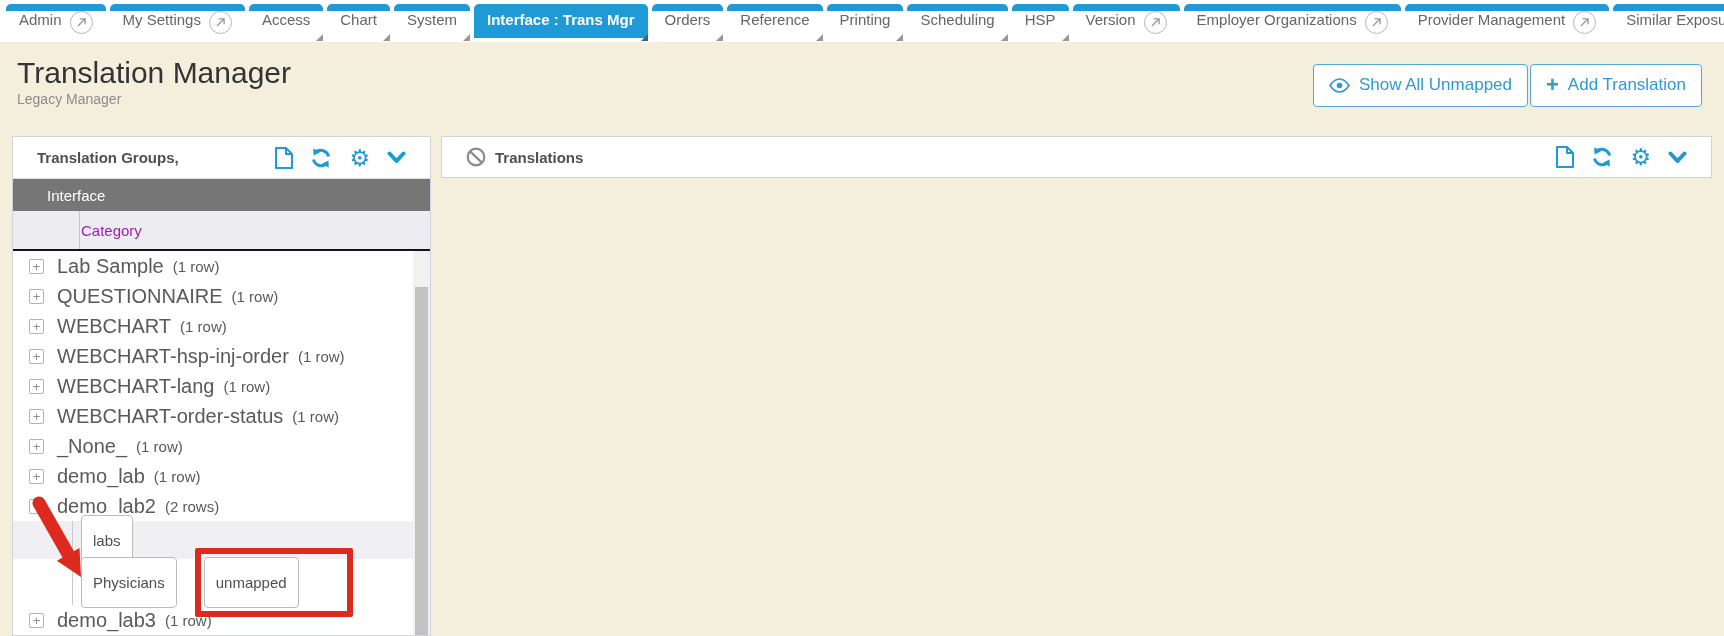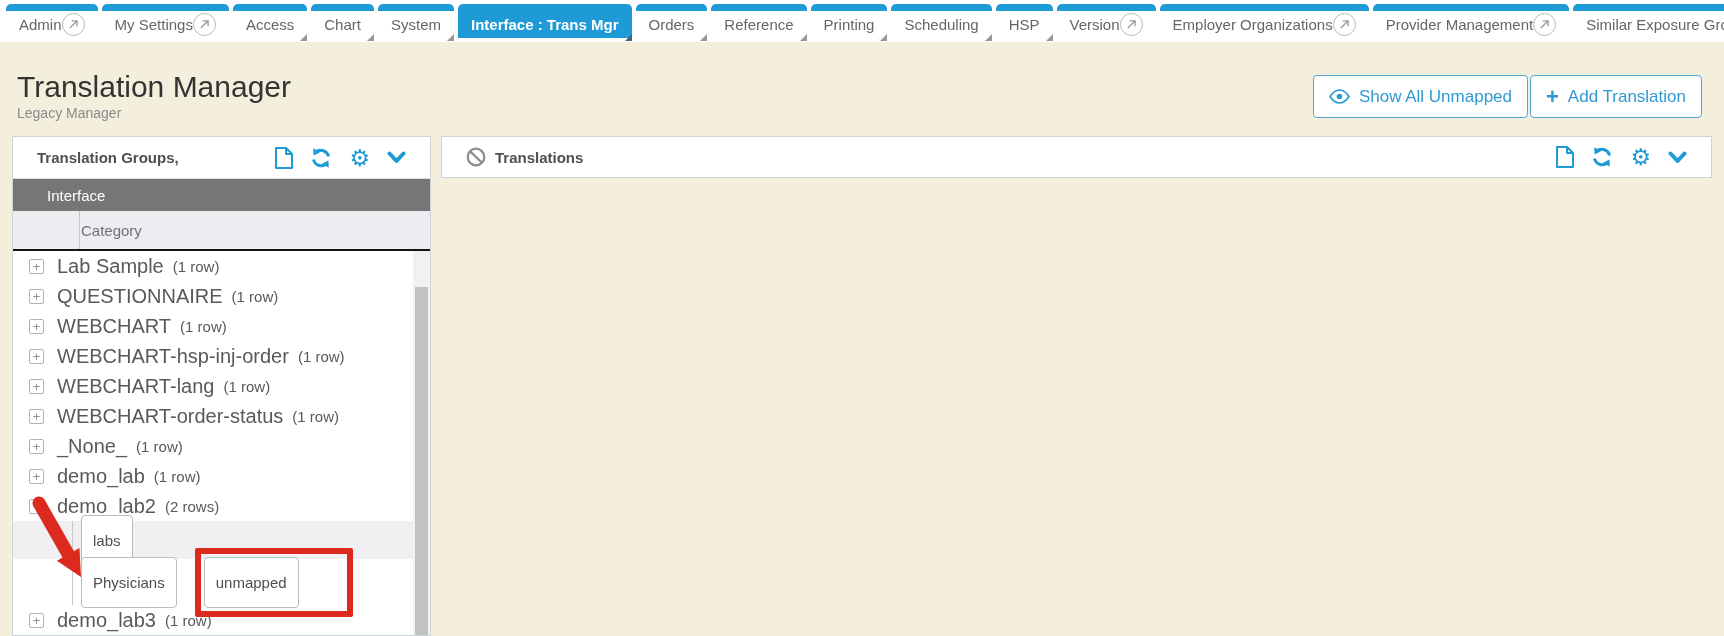--- a/index.html
+++ b/index.html
@@ -6,32 +6,32 @@
   body{
     width:1724px;height:636px;overflow:hidden;position:relative;
     background:#f4eedc;
     font-family:"Liberation Sans", sans-serif;
   }
   
   .navbar{height:42px;background:#fff;display:flex;align-items:flex-start;
     padding:4px 0 0 6px;gap:4px;box-sizing:border-box;white-space:nowrap}
   .tab{display:flex;flex-direction:column;position:relative;cursor:pointer;flex:none}
   .tab-cap{height:7px;background:#1e9ad6;border-radius:5px 5px 0 0}
-  .tab-body{background:#fff;height:27px;display:flex;align-items:center;
+  .tab-body{background:#fff;height:27px;display:flex;gap:8px;
     padding:0 13px;font-size:15px;color:#666}
   .tab.active .tab-cap{background:#1e9ad6}
   .tab.active .tab-body{background:#1e9ad6;color:#fff;font-weight:bold}
   .corner{position:absolute;right:0;bottom:-3px;width:0;height:0;
     border-left:7px solid transparent;border-bottom:7px solid #979797}
   .tab.active .corner{border-bottom-color:#41637a}
   .extc{width:21px;height:21px;border:1px solid #b7b7b7;border-radius:50%;
     display:inline-flex;align-items:center;justify-content:center;background:#fff;flex:none}
   
-  .hdr{display:flex;align-items:flex-start;justify-content:space-between;
-    padding:28px 22px 0 17px}
+  .hdr{display:flex;align-items:flex-end;justify-content:space-between;
+    padding:14px 22px 0 17px}
   .title{font-size:30px;color:#333;line-height:1.15}
   .subtitle{font-size:14px;color:#8b8b8b;margin-top:0}
   .hbtns{display:flex;gap:2px;margin-top:5px}
   .btn{display:inline-flex;align-items:center;gap:9px;height:43px;padding:0 15px;
     background:#fff;border:1px solid #54a6d8;border-radius:4px;color:#2e9ad2;
     font-size:17px;cursor:pointer;box-sizing:border-box}
   .btn .plus{font-weight:bold;font-size:22px;line-height:1}
   
   .panel{position:absolute;background:#fff;border:1px solid #cdd3d9;box-sizing:border-box}
   #lpanel{left:12px;top:136px;width:419px;height:500px;overflow:hidden}
@@ -43,21 +43,21 @@
   .picons{margin-left:auto;display:flex;align-items:center;gap:17px}
   .picon{display:inline-flex;align-items:center;justify-content:center;cursor:pointer}
   .gearch{font-size:23px;color:#1e9ad6;line-height:20px}
   .banwrap{margin-right:9px;display:inline-flex}
   
   .ibar{height:32px;background:#767676;color:#fff;display:flex;align-items:center;
     padding-left:34px;font-size:15px}
   .catrow{height:40px;background:#ededf1;position:relative;display:flex;align-items:center;
     border-bottom:2px solid #141414;box-sizing:border-box}
   .catdiv{position:absolute;left:66px;top:0;bottom:0;width:1px;background:#c6c6c6}
-  .catlabel{margin-left:68px;font-size:15px;color:#737373}
+  .catlabel{margin-left:68px;font-size:15px;color:#a21caf}
   .trow{height:30px;display:flex;align-items:center;padding-left:16px;background:#fff}
   .exp{width:15px;height:15px;border:1px solid #b3b3b3;border-radius:2px;color:#8f8f8f;
     font-size:13px;line-height:13px;display:flex;align-items:center;justify-content:center;
     margin-right:13px;flex:none;background:#fff;box-sizing:border-box}
   .tlabel{font-size:20px;color:#595959}
   .tcount{font-size:15px;color:#595959;margin-left:9px}
   .kids{position:relative}
   .guide{position:absolute;left:59px;top:0;bottom:0;width:1px;background:#c9c9c9}
   .krow{display:flex;align-items:center;padding-left:68px;box-sizing:border-box}
   .krow.shaded{background:#f0f0f3;height:38px}

